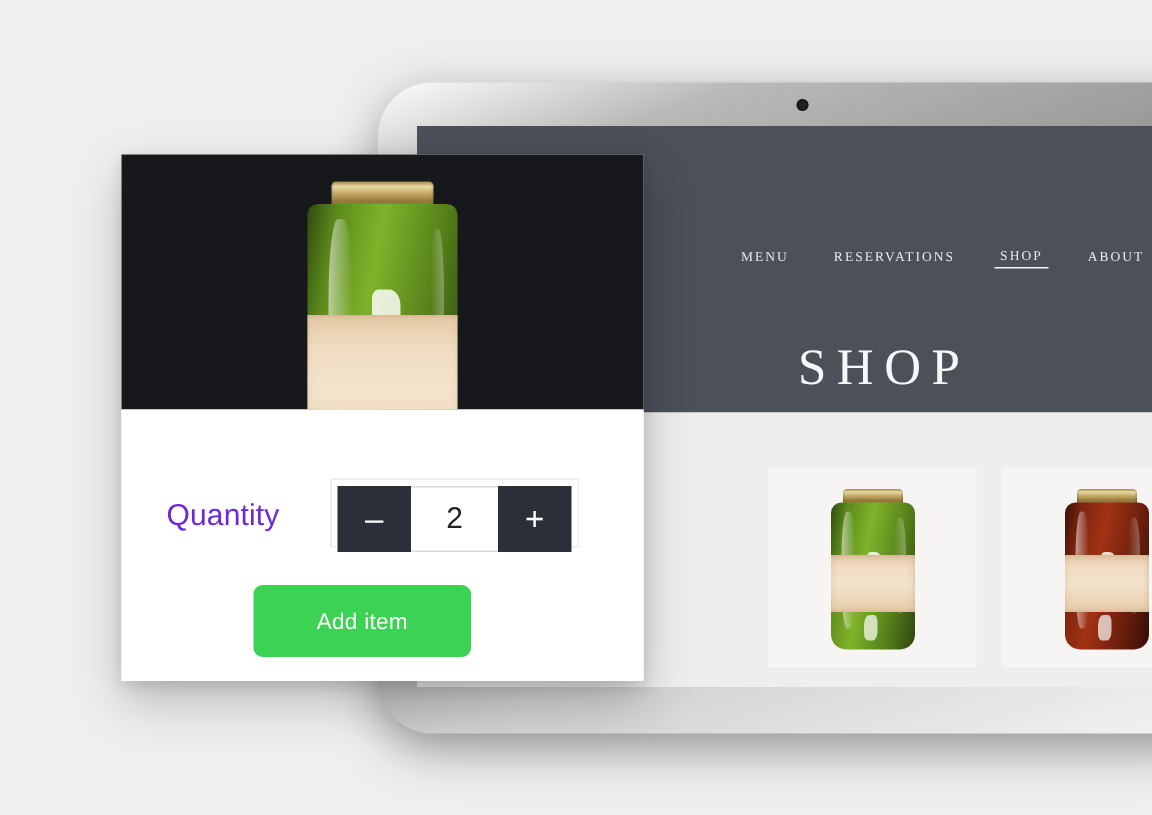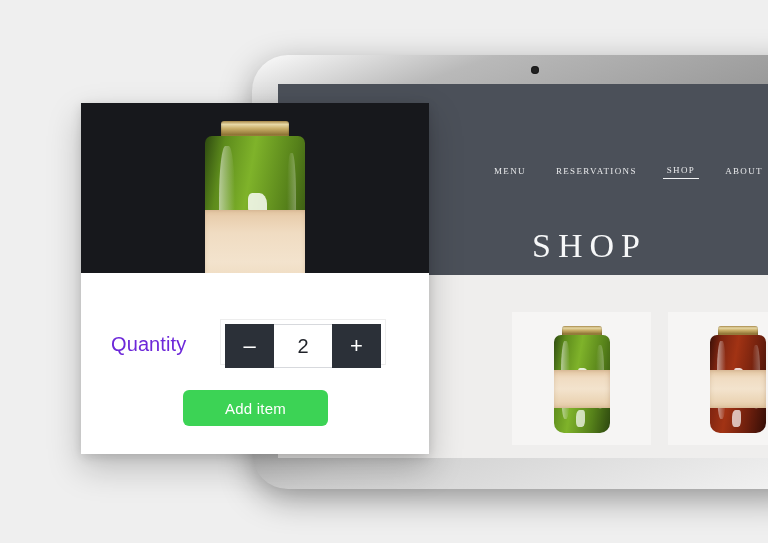--- a/index.html
+++ b/index.html
@@ -143,21 +143,21 @@
     display:flex; align-items:center; justify-content:center;
     color:#fff; font-size:22px; line-height:1; user-select:none;
   }
   .step-val{
     width:58px; height:44px; background:#fff;
     border-top:1px solid #d7d9dd; border-bottom:1px solid #d7d9dd;
     display:flex; align-items:center; justify-content:center;
     color:#1f2228; font-size:20px;
   }
   .add-btn{
-    position:absolute; left:102px; top:117px; width:145px; height:36px;
+    position:absolute; left:88px; top:117px; width:145px; height:48px;
     background:#3cd355; border:none; border-radius:6px; color:#fff;
     font-size:15px; font-family:"Liberation Sans", sans-serif;
     display:flex; align-items:center; justify-content:center; cursor:pointer;
     letter-spacing:.2px;
   }
 
   
   .hero-jar{ position:absolute; left:50%; transform:translateX(-50%); top:18px; width:104px; height:182px; }
 </style>
 </head>

